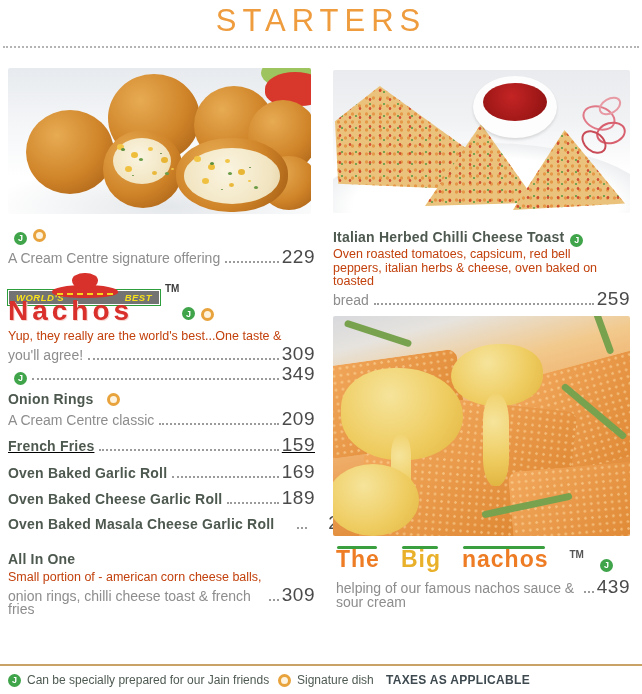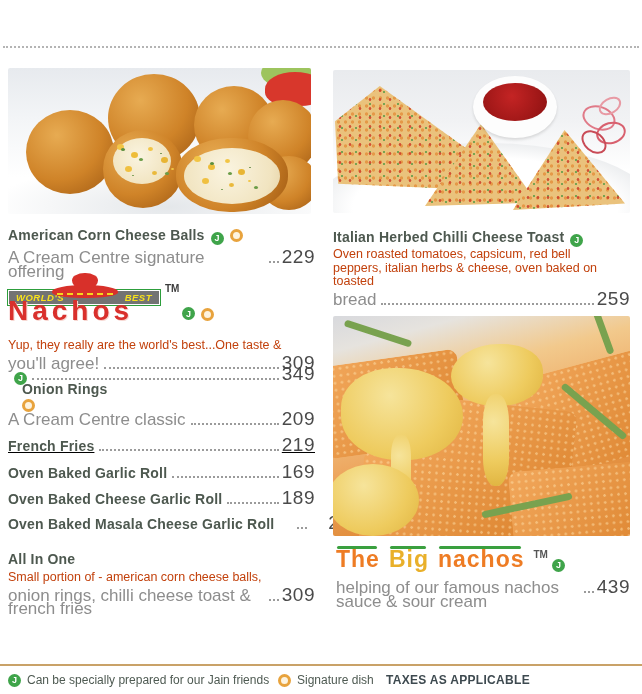--- a/index.html
+++ b/index.html
@@ -15,21 +15,21 @@
     font-size:31px; font-weight:400; letter-spacing:6px; color:#ee9c3e;
   }
   .dotted-sep {
     position:absolute; top:46px; left:3px; width:636px; height:0;
     border-top:2px dotted #b4b4b4;
   }
   
   .col-block { position:absolute; }
   .title-row { display:flex; align-items:baseline; }
   .item-title { font-size:14px; font-weight:700; color:#4d584f; letter-spacing:.2px; white-space:nowrap; }
-  .desc { font-size:17px; color:#8d8d8d; line-height:13.5px; }
+  .desc { font-size:14px; color:#8d8d8d; line-height:13.5px; }
   .desc-pre { font-size:12.5px; color:#c2410c; line-height:13.5px; white-space:pre-line; }
   .price { font-size:19px; font-weight:400; color:#4a4a4a; line-height:1; letter-spacing:.5px; }
   .price-row { display:flex; align-items:baseline; }
   .leader { flex:1 1 auto; border-bottom:2px dotted #9b9b9b; margin:0 3px 3px 5px; min-width:10px; }
   .jain-icon {
     display:inline-flex; align-items:center; justify-content:center;
     width:13px; height:13px; border-radius:50%; background:#3fa44a;
     color:#fff; font-size:9px; font-weight:700; flex:0 0 auto;
     margin-left:6px; position:relative; top:1px;
   }
@@ -118,58 +118,59 @@
   .wb-word { color:#f7e11c; font-size:9.5px; font-weight:700; font-style:italic; letter-spacing:.5px; }
   .wb-name { position:absolute; top:12px; left:0; font-size:28px; font-weight:700;
     color:#d9302c; letter-spacing:4px; text-shadow:1px 1px 0 #f7d7d2; }
   .wb-tm { position:absolute; left:157px; top:0; font-size:10px; font-weight:700; color:#3c3c3c; }
   .wb-icons { position:absolute; left:168px; top:23px; display:flex; }
   .sombrero { position:absolute; left:44px; top:-7px; width:66px; height:22px; }
   .s-top { position:absolute; left:20px; top:-3px; width:26px; height:15px; background:#d8302a; border-radius:50% 50% 8px 8px; }
   .s-brim { position:absolute; bottom:0; left:0; width:66px; height:13px; background:#d8302a; border-radius:50% 50% 45% 45%; }
   .s-band { position:absolute; bottom:3px; left:5px; width:56px; height:0; border-bottom:2px dashed #f4d81e; }
   
-  #bn-logo { position:absolute; left:336px; top:546px; width:297px; display:flex; align-items:baseline; }
+  #bn-logo { position:absolute; left:336px; top:546px; width:297px; display:flex; align-items:baseline;gap:12px; }
   .bn-word { position:relative; font-size:23px; font-weight:700; letter-spacing:1px; margin-right:9px; }
   .bn-word::before { content:""; position:absolute; left:1px; right:3px; top:0px; height:3px;
     background:#3aa03f; border-radius:2px; }
   .bn-the, .bn-nachos { color:#ee7c24; }
   .bn-big { color:#e9b02a; }
   .bn-tm { font-size:10px; font-weight:700; color:#555; position:relative; top:-9px; margin-right:4px; }
   
   .footer-line { position:absolute; top:664px; left:0; width:642px; height:0; border-top:2px solid #c9a268; }
   .legend-item { position:absolute; top:673px; display:flex; align-items:center; }
   .legend-label { font-size:12px; color:#4e5a52; margin-left:6px; }
   #legend-jain { left:8px; }
   #legend-sig { left:278px; }
   #legend-taxes { left:386px; }
   .taxes-label { font-size:12px; font-weight:700; color:#3e4a50; letter-spacing:.3px; }
   .legend-item .jain-icon, .legend-item .sig-icon { margin-left:0; top:0; }
   
   #li0-title { left:8px; top:227px; width:307px; }
   #li0-price { left:8px; top:247px; width:307px; }
-  #li1-block { left:8px; top:339px; width:307px; }
+  #li1-block { left:8px; top:330px; width:307px; }
   #li2-row   { left:8px; top:364px; width:307px; }
-  #li3-title { left:8px; top:381px; width:307px;flex-direction:column; }
+  #li3-title { left:8px; top:391px; width:307px; }
   #li3-price { left:8px; top:409px; width:307px; }
   #li4-row   { left:8px; top:435px; width:307px;text-decoration:underline; }
   #li5-row   { left:8px; top:462px; width:307px; }
   #li6-row   { left:8px; top:488px; width:307px; }
   #li7-row   { left:8px; top:513px; width:307px;gap:18px; }
   #li8-title { left:8px; top:551px; width:307px; }
   #li8-block { left:8px; top:571px; width:307px; }
   #ri0-title { left:333px; top:229px; width:297px; }
   #ri0-block { left:333px; top:248px; width:297px; }
   #ri1-block { left:336px; top:577px; width:294px; }
 </style>
 </head>
 <body>
 
 <div id="page">
 
+  <h1 class="page-title">STARTERS</h1>
   <div class="dotted-sep"></div>
 
   <div class="photo" id="photo-balls">
     <div class="plate-sh"></div>
     <div class="lettuce-garnish"></div>
     <div class="tomato-garnish"></div>
     <div class="ball" style="left:18px;top:42px;width:88px;height:84px;"></div>
     <div class="ball" style="left:100px;top:6px;width:92px;height:88px;"></div>
     <div class="ball" style="left:186px;top:18px;width:80px;height:78px;"></div>
     <div class="ball" style="left:240px;top:32px;width:70px;height:72px;"></div>
@@ -196,21 +197,20 @@
     <div class="bowl">
       <div class="ketchup"></div>
     </div>
     <div class="onion-arc o1"></div>
     <div class="onion-arc o2"></div>
     <div class="onion-arc o3"></div>
     <div class="onion-arc o4"></div>
   </div>
 
   <div class="col-block title-row" id="li0-title">
-    <span class="item-title">American Corn Cheese Balls</span>
     <span class="jain-icon">J</span>
     <span class="sig-icon"></span>
   </div>
   <div class="col-block price-row" id="li0-price">
     <span class="desc">A Cream Centre signature offering</span>
     <span class="leader"></span>
     <span class="price">229</span>
   </div>
 
   <div id="wb-logo">
@@ -251,21 +251,21 @@
   </div>
   <div class="col-block price-row" id="li3-price">
     <span class="desc">A Cream Centre classic</span>
     <span class="leader"></span>
     <span class="price">209</span>
   </div>
 
   <div class="col-block title-row" id="li4-row">
     <span class="item-title">French Fries</span>
     <span class="leader"></span>
-    <span class="price">219</span>
+    <span class="price">159</span>
   </div>
   <div class="col-block title-row" id="li5-row">
     <span class="item-title">Oven Baked Garlic Roll</span>
     <span class="leader"></span>
     <span class="price">169</span>
   </div>
   <div class="col-block title-row" id="li6-row">
     <span class="item-title">Oven Baked Cheese Garlic Roll</span>
     <span class="leader"></span>
     <span class="price">189</span>

